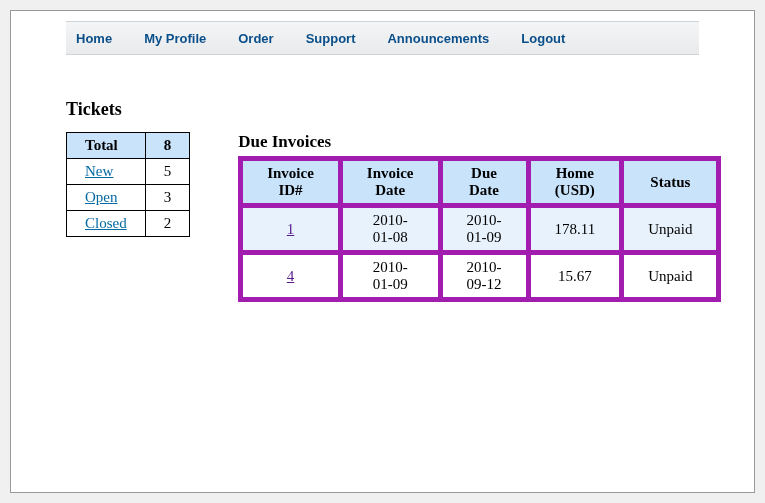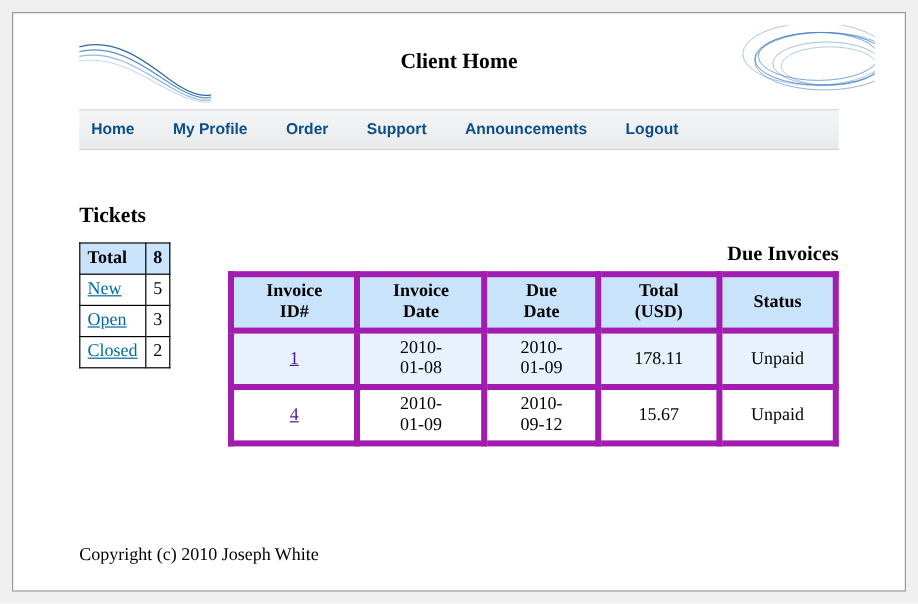--- a/index.html
+++ b/index.html
@@ -73,34 +73,34 @@
       align-items: flex-start;
       gap: 48px;
     }
     .tickets-table {
       border-collapse: collapse;
       font-size: 15px;
       border: 1px solid #000;
     }
     .tickets-table th, .tickets-table td {
       border: 1px solid #000;
-      padding: 4px 6px;
+      padding: 4px 18px;
       text-align: left;
     }
     .tickets-table .hdr {
       background: #c9e3fb;
       font-weight: bold;
     }
     .tickets-table a {
       color: #0369a1;
       text-decoration: underline;
     }
     .invoices-block { flex: 1; }
     .invoices-title {
-      text-align: right;
+      text-align: left;
       font-weight: bold;
       font-size: 17px;
       margin-bottom: 4px;
     }
     .invoices-table {
       border-collapse: collapse;
       width: 100%;
       font-size: 15px;
       border: 1px solid #000;
     }
@@ -124,39 +124,20 @@
       left: 55px;
       bottom: 20px;
       font-size: 15px;
     }
   </style>
 </head>
 <body>
 
 <div class="page">
 
-  <div class="header">
-    <svg class="swirl-left" viewBox="0 0 110 55" preserveAspectRatio="none">
-      <path d="M0,8 C30,0 55,20 75,35 C90,46 102,50 110,48" stroke="#0a4e9a" stroke-width="1" fill="none" opacity="0.85"></path>
-      <path d="M0,12 C30,5 55,25 75,38 C90,48 102,52 110,50" stroke="#1964b3" stroke-width="1" fill="none" opacity="0.7"></path>
-      <path d="M0,16 C30,10 55,30 75,41 C90,50 102,54 110,52" stroke="#3a7fc7" stroke-width="1" fill="none" opacity="0.55"></path>
-      <path d="M0,20 C30,15 55,34 75,44 C90,52 102,55 110,54" stroke="#6aa3d6" stroke-width="1" fill="none" opacity="0.4"></path>
-    </svg>
-    <svg class="swirl-right" viewBox="0 0 120 70" preserveAspectRatio="none">
-      <g stroke="#1a65b5" fill="none" opacity="0.8">
-        <ellipse cx="75" cy="28" rx="55" ry="22" stroke-width="0.7"></ellipse>
-        <ellipse cx="73" cy="26" rx="50" ry="20" stroke-width="0.7" opacity="0.85"></ellipse>
-        <ellipse cx="78" cy="30" rx="58" ry="24" stroke-width="0.7" opacity="0.7"></ellipse>
-        <ellipse cx="80" cy="32" rx="45" ry="18" stroke-width="0.7" opacity="0.6"></ellipse>
-        <ellipse cx="70" cy="24" rx="60" ry="26" stroke-width="0.7" opacity="0.55"></ellipse>
-        <ellipse cx="82" cy="34" rx="40" ry="16" stroke-width="0.7" opacity="0.5"></ellipse>
-      </g>
-    </svg>
-    <div class="page-title">Client Home</div>
-  </div>
 
   <div class="nav">
     <a href="#">Home</a>
     <a href="#">My Profile</a>
     <a href="#">Order</a>
     <a href="#">Support</a>
     <a href="#">Announcements</a>
     <a href="#">Logout</a>
   </div>
 
@@ -187,21 +168,21 @@
         </table>
 
       <div class="invoices-block">
         <div class="invoices-title">Due Invoices</div>
         <table class="invoices-table">
           <thead>
             <tr>
               <th>Invoice ID#</th>
               <th>Invoice Date</th>
               <th>Due Date</th>
-              <th>Total (USD)</th>
+              <th>Home (USD)</th>
               <th>Status</th>
             </tr>
           </thead>
           <tbody>
             <tr>
               <td><a href="#">1</a></td>
               <td>2010-01-08</td>
               <td>2010-01-09</td>
               <td>178.11</td>
               <td>Unpaid</td>
@@ -213,15 +194,14 @@
               <td>15.67</td>
               <td>Unpaid</td>
             </tr>
           </tbody>
         </table>
       </div>
 
     </div>
   </div>
 
-  <div class="footer">Copyright (c) 2010 Joseph White</div>
 
 </div>
 
 </body></html>

